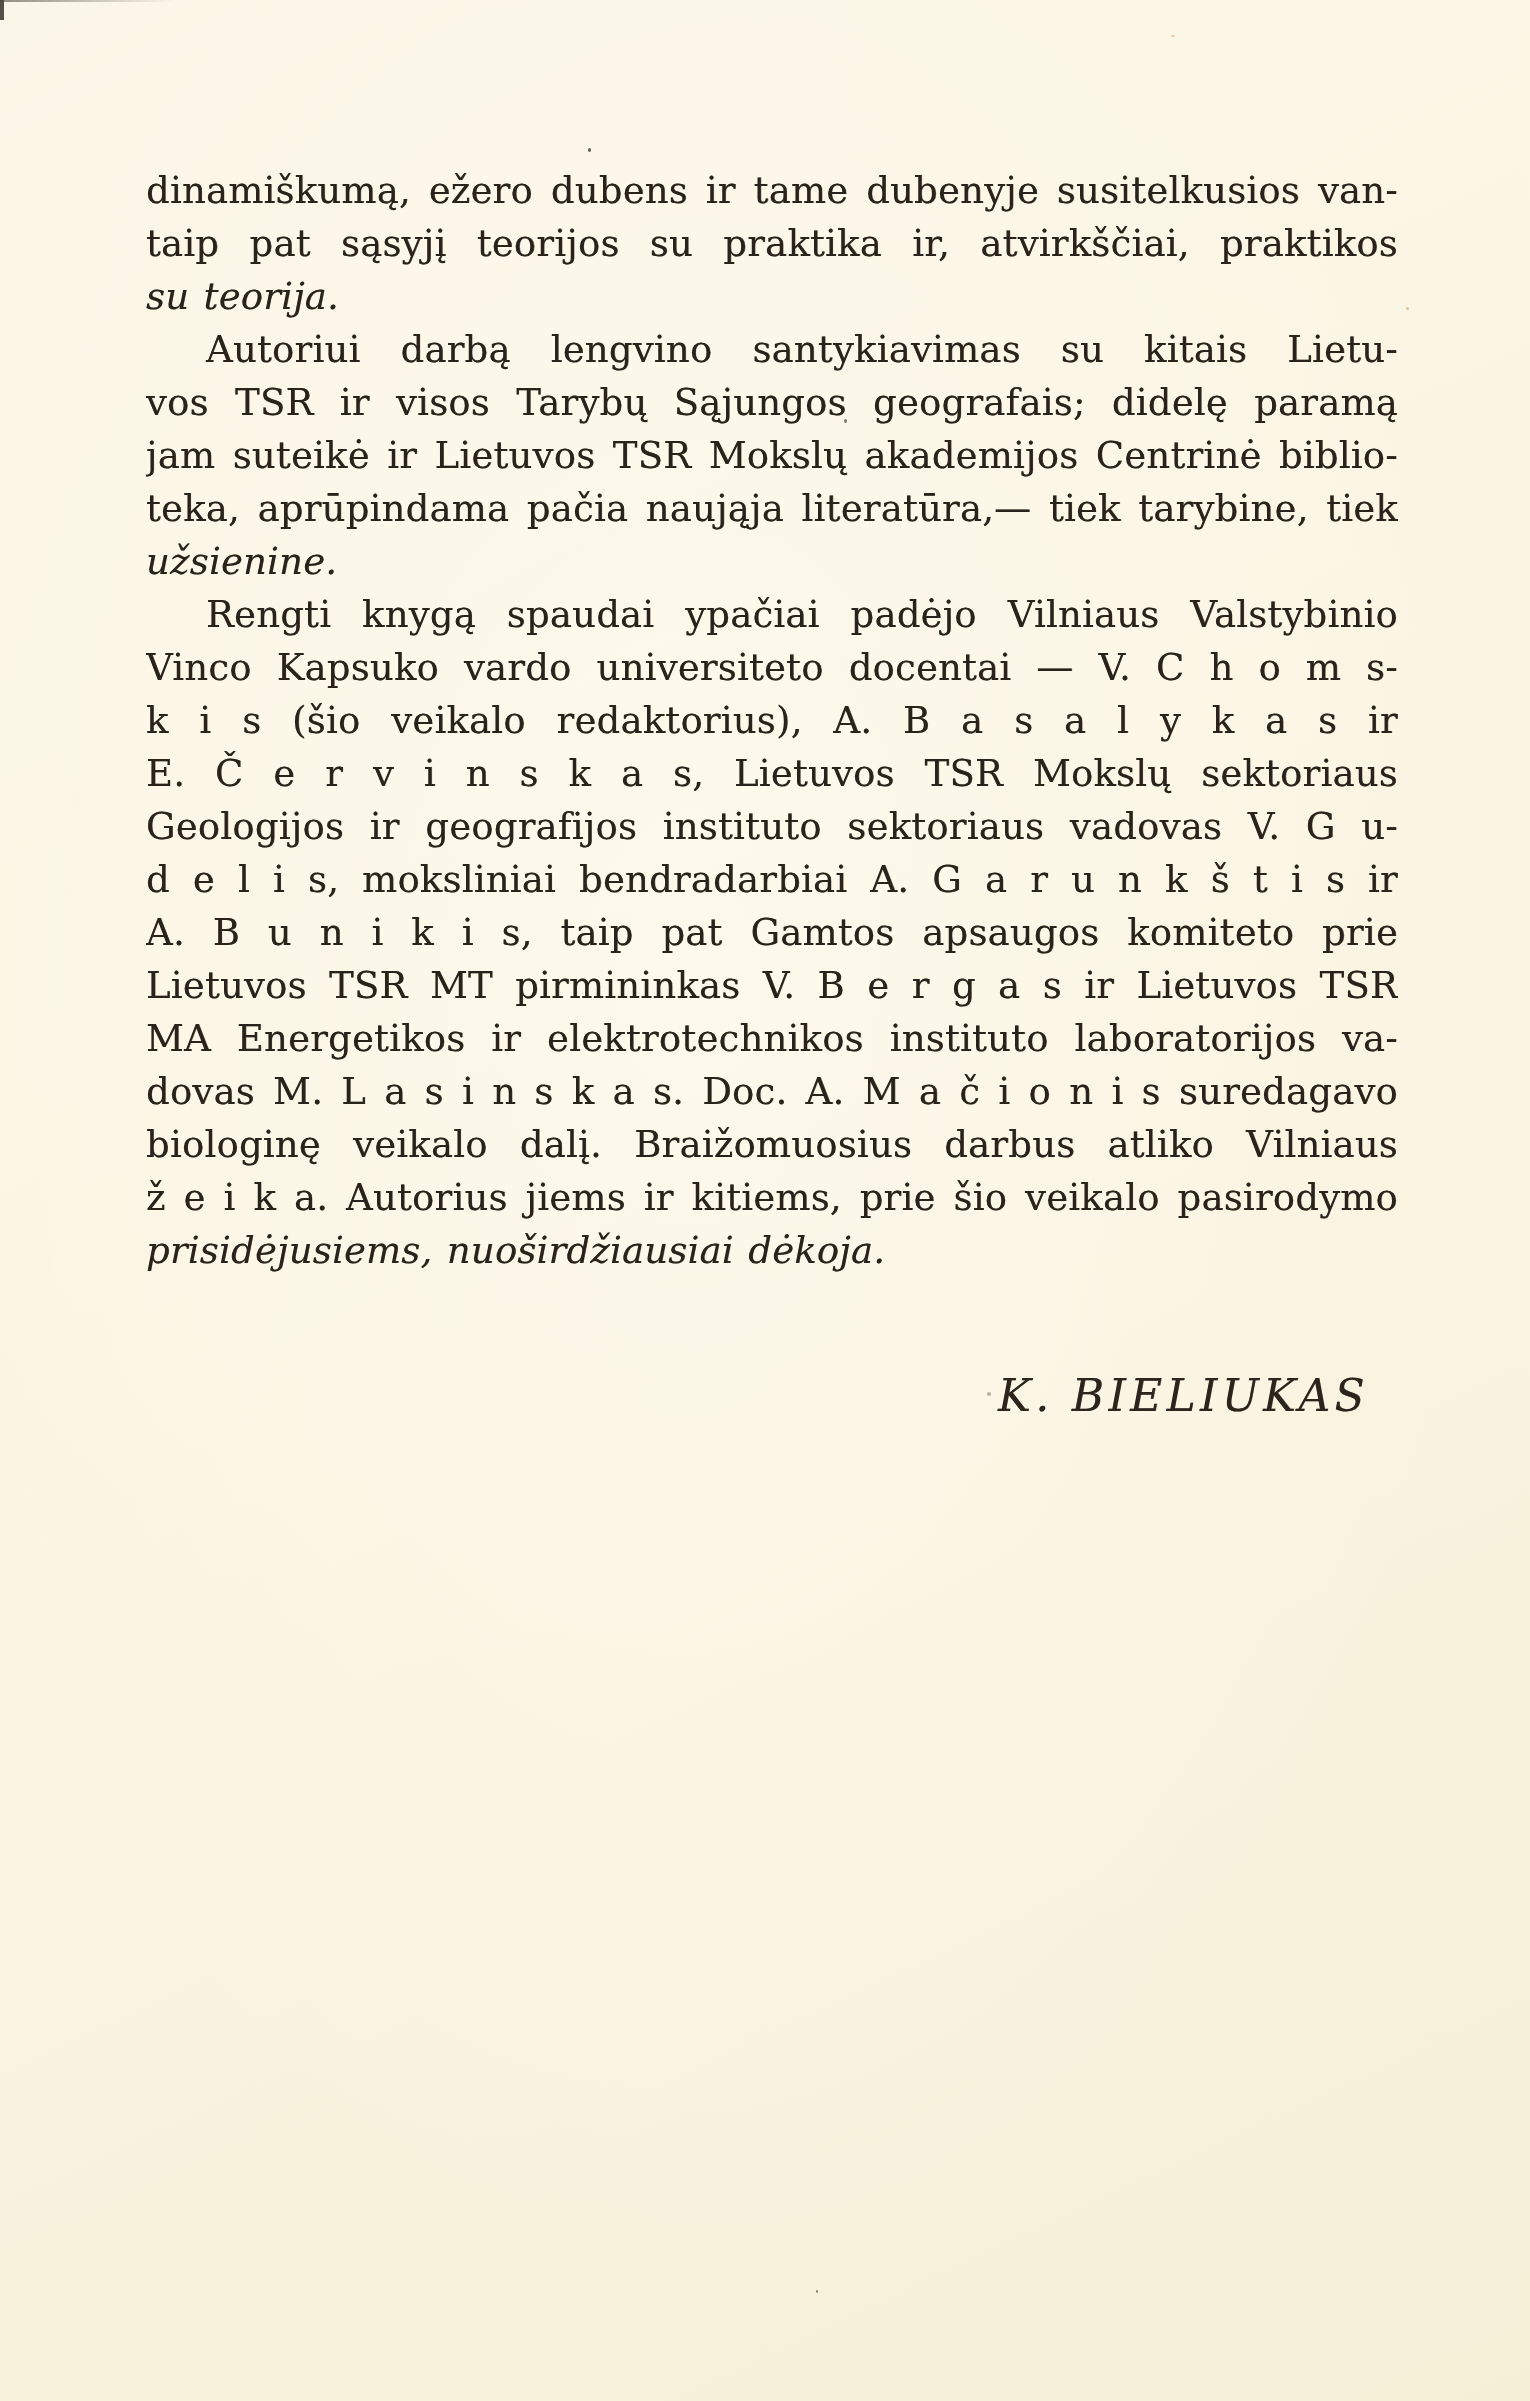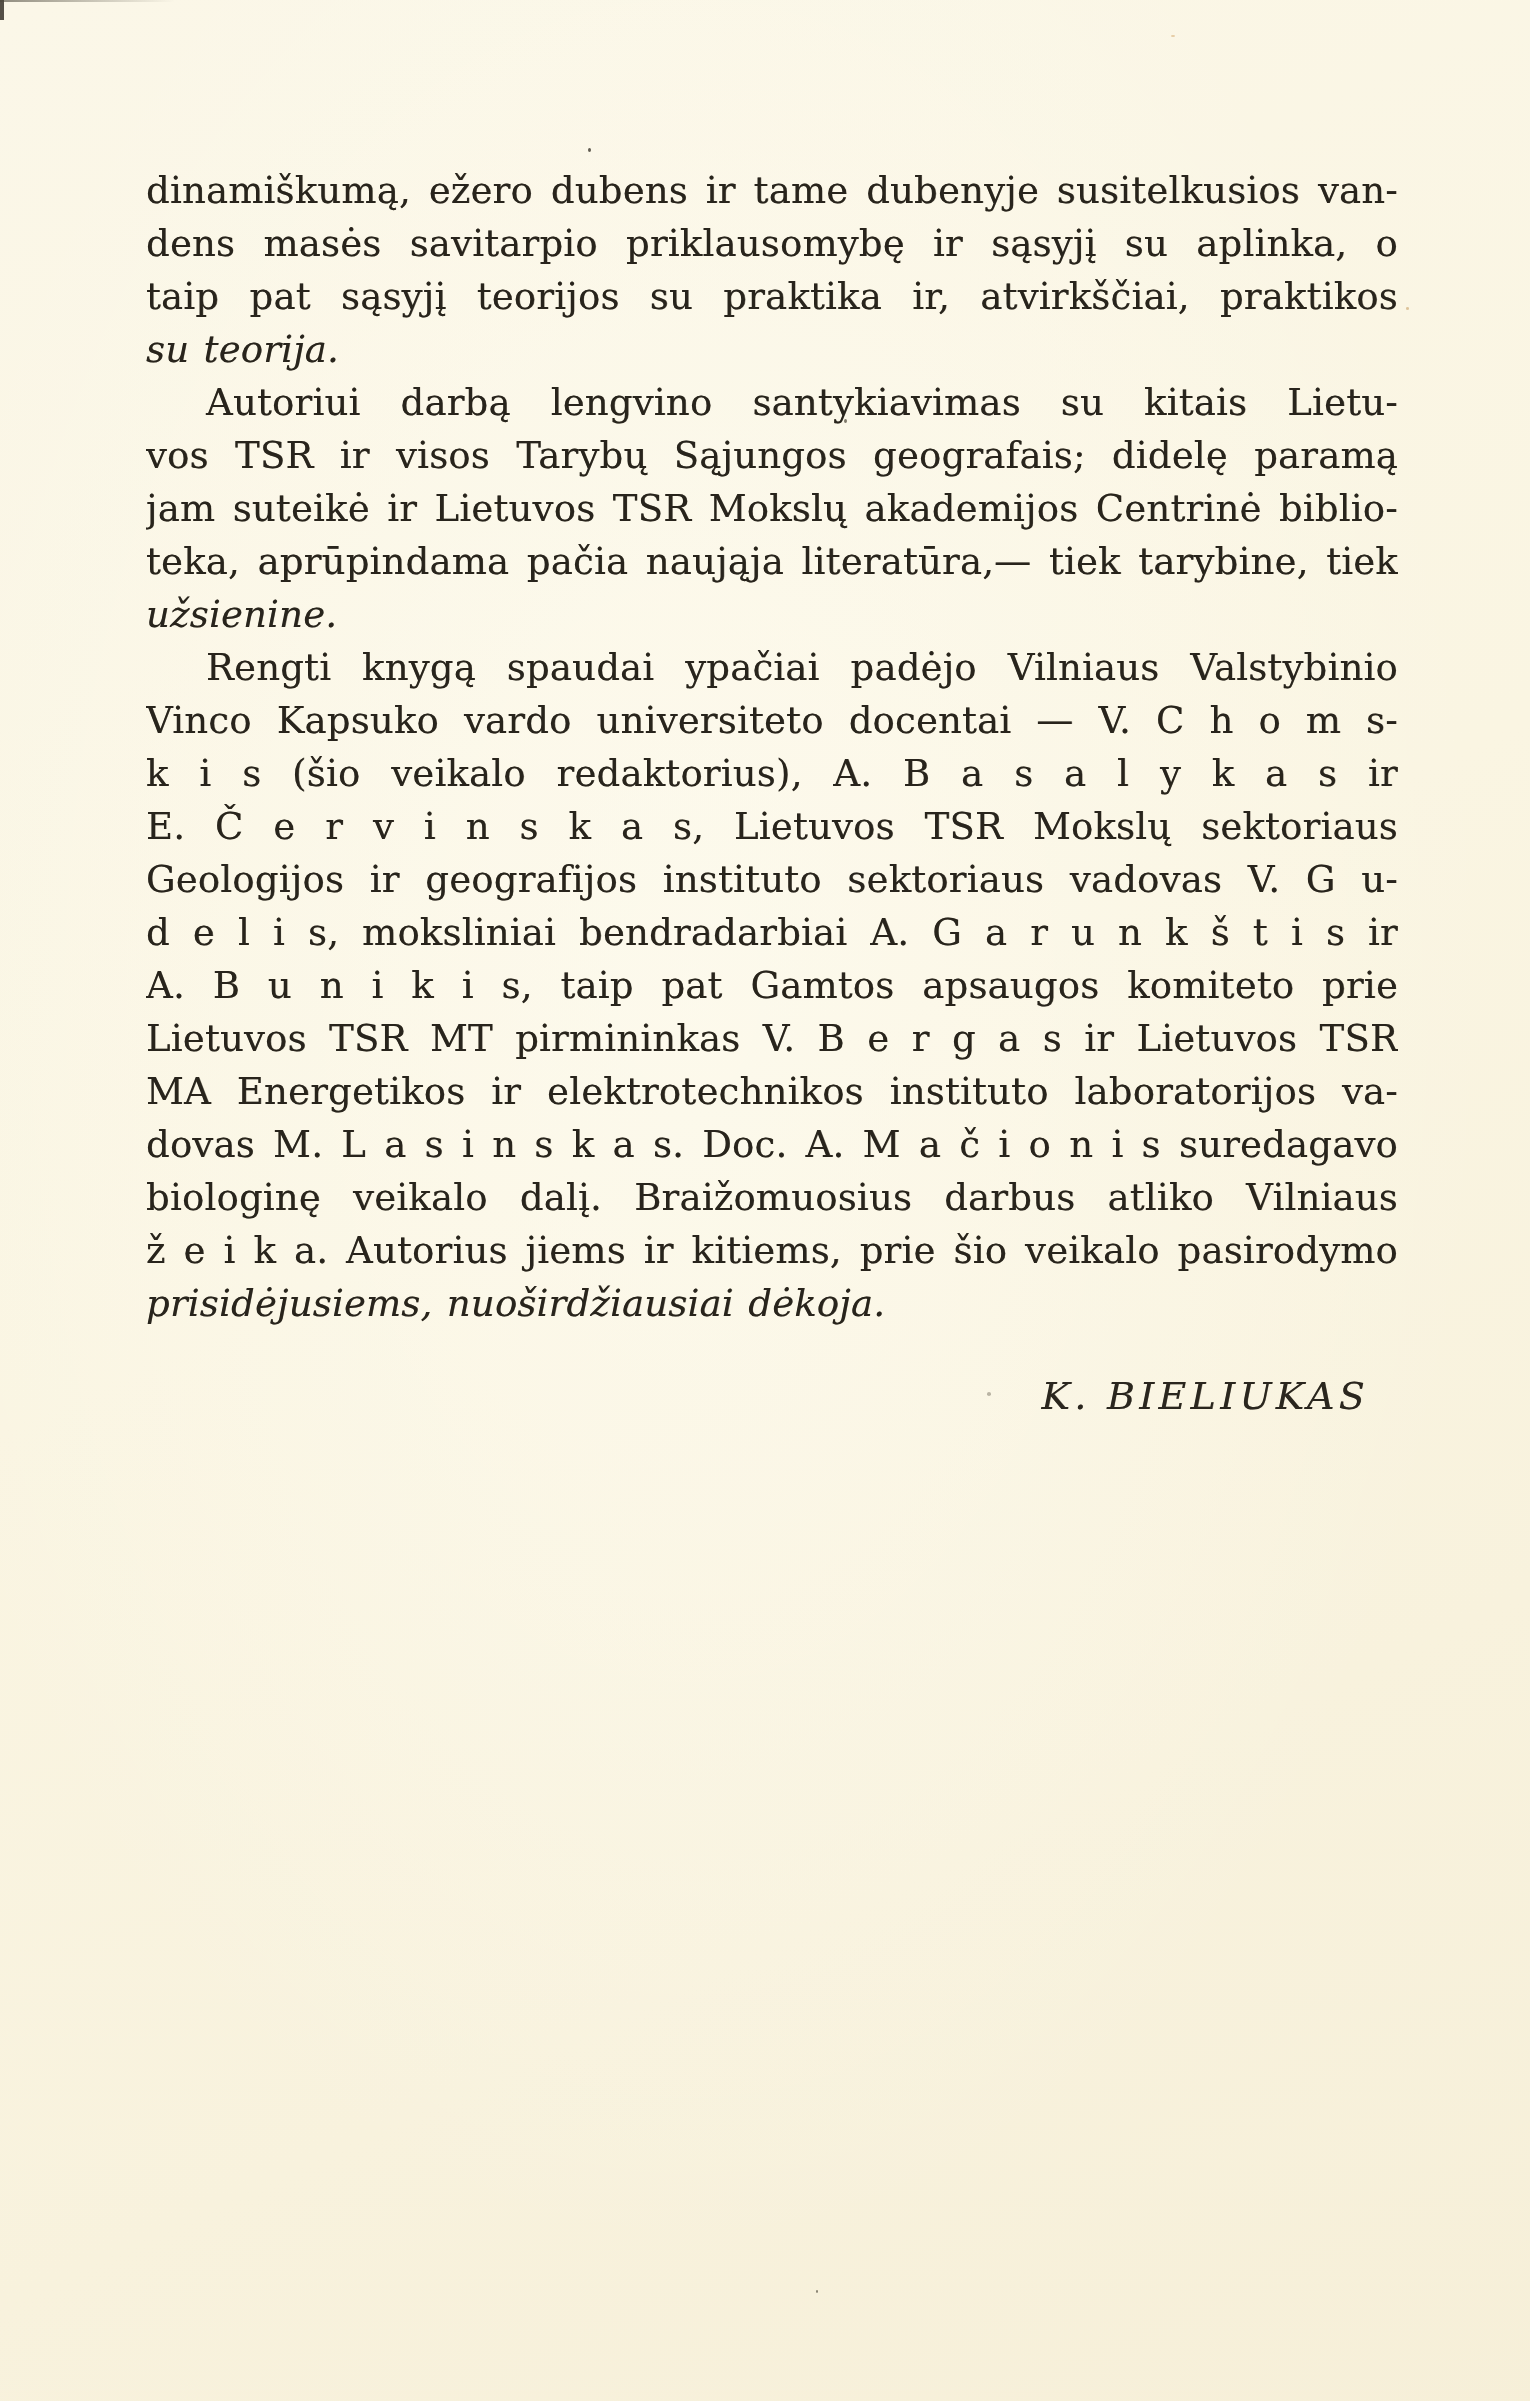--- a/index.html
+++ b/index.html
@@ -40,21 +40,21 @@
     text-align-last: left;
     font-style: italic;
   }
   .line.indent {
     text-indent: 60px;
   }
   .signature {
     position: absolute;
     top: 1373px;
     right: 161px;
-    font-size: 38px;
+    font-size: 44px;
     line-height: 46px;
     font-style: italic;
     letter-spacing: 4.3px;
     color: #2a261e;
     text-shadow: 0.3px 0.4px 0.5px rgba(48, 42, 30, 0.5);
   }
   
   .edge-corner {
     position: absolute;
     left: 0; top: 0;
@@ -84,21 +84,20 @@
 </head>
 <body>
 
 <div class="page">
 
   <div class="edge-corner"></div>
   <div class="edge-top"></div>
 
   <div class="textblock">
     <div class="line">dinamiškumą, ežero dubens ir tame dubenyje susitelkusios van-</div>
-    <div class="line">dens masės savitarpio priklausomybę ir sąsyjį su aplinka, o</div>
     <div class="line">taip pat sąsyjį teorijos su praktika ir, atvirkščiai, praktikos</div>
     <div class="line end">su teorija.</div>
     <div class="line indent">Autoriui darbą lengvino santykiavimas su kitais Lietu-</div>
     <div class="line">vos TSR ir visos Tarybų Sąjungos geografais; didelę paramą</div>
     <div class="line">jam suteikė ir Lietuvos TSR Mokslų akademijos Centrinė biblio-</div>
     <div class="line">teka, aprūpindama pačia naująja literatūra,— tiek tarybine, tiek</div>
     <div class="line end">užsienine.</div>
     <div class="line indent">Rengti knygą spaudai ypačiai padėjo Vilniaus Valstybinio</div>
     <div class="line">Vinco Kapsuko vardo universiteto docentai — V. C h o m s-</div>
     <div class="line">k i s (šio veikalo redaktorius), A. B a s a l y k a s ir</div>

